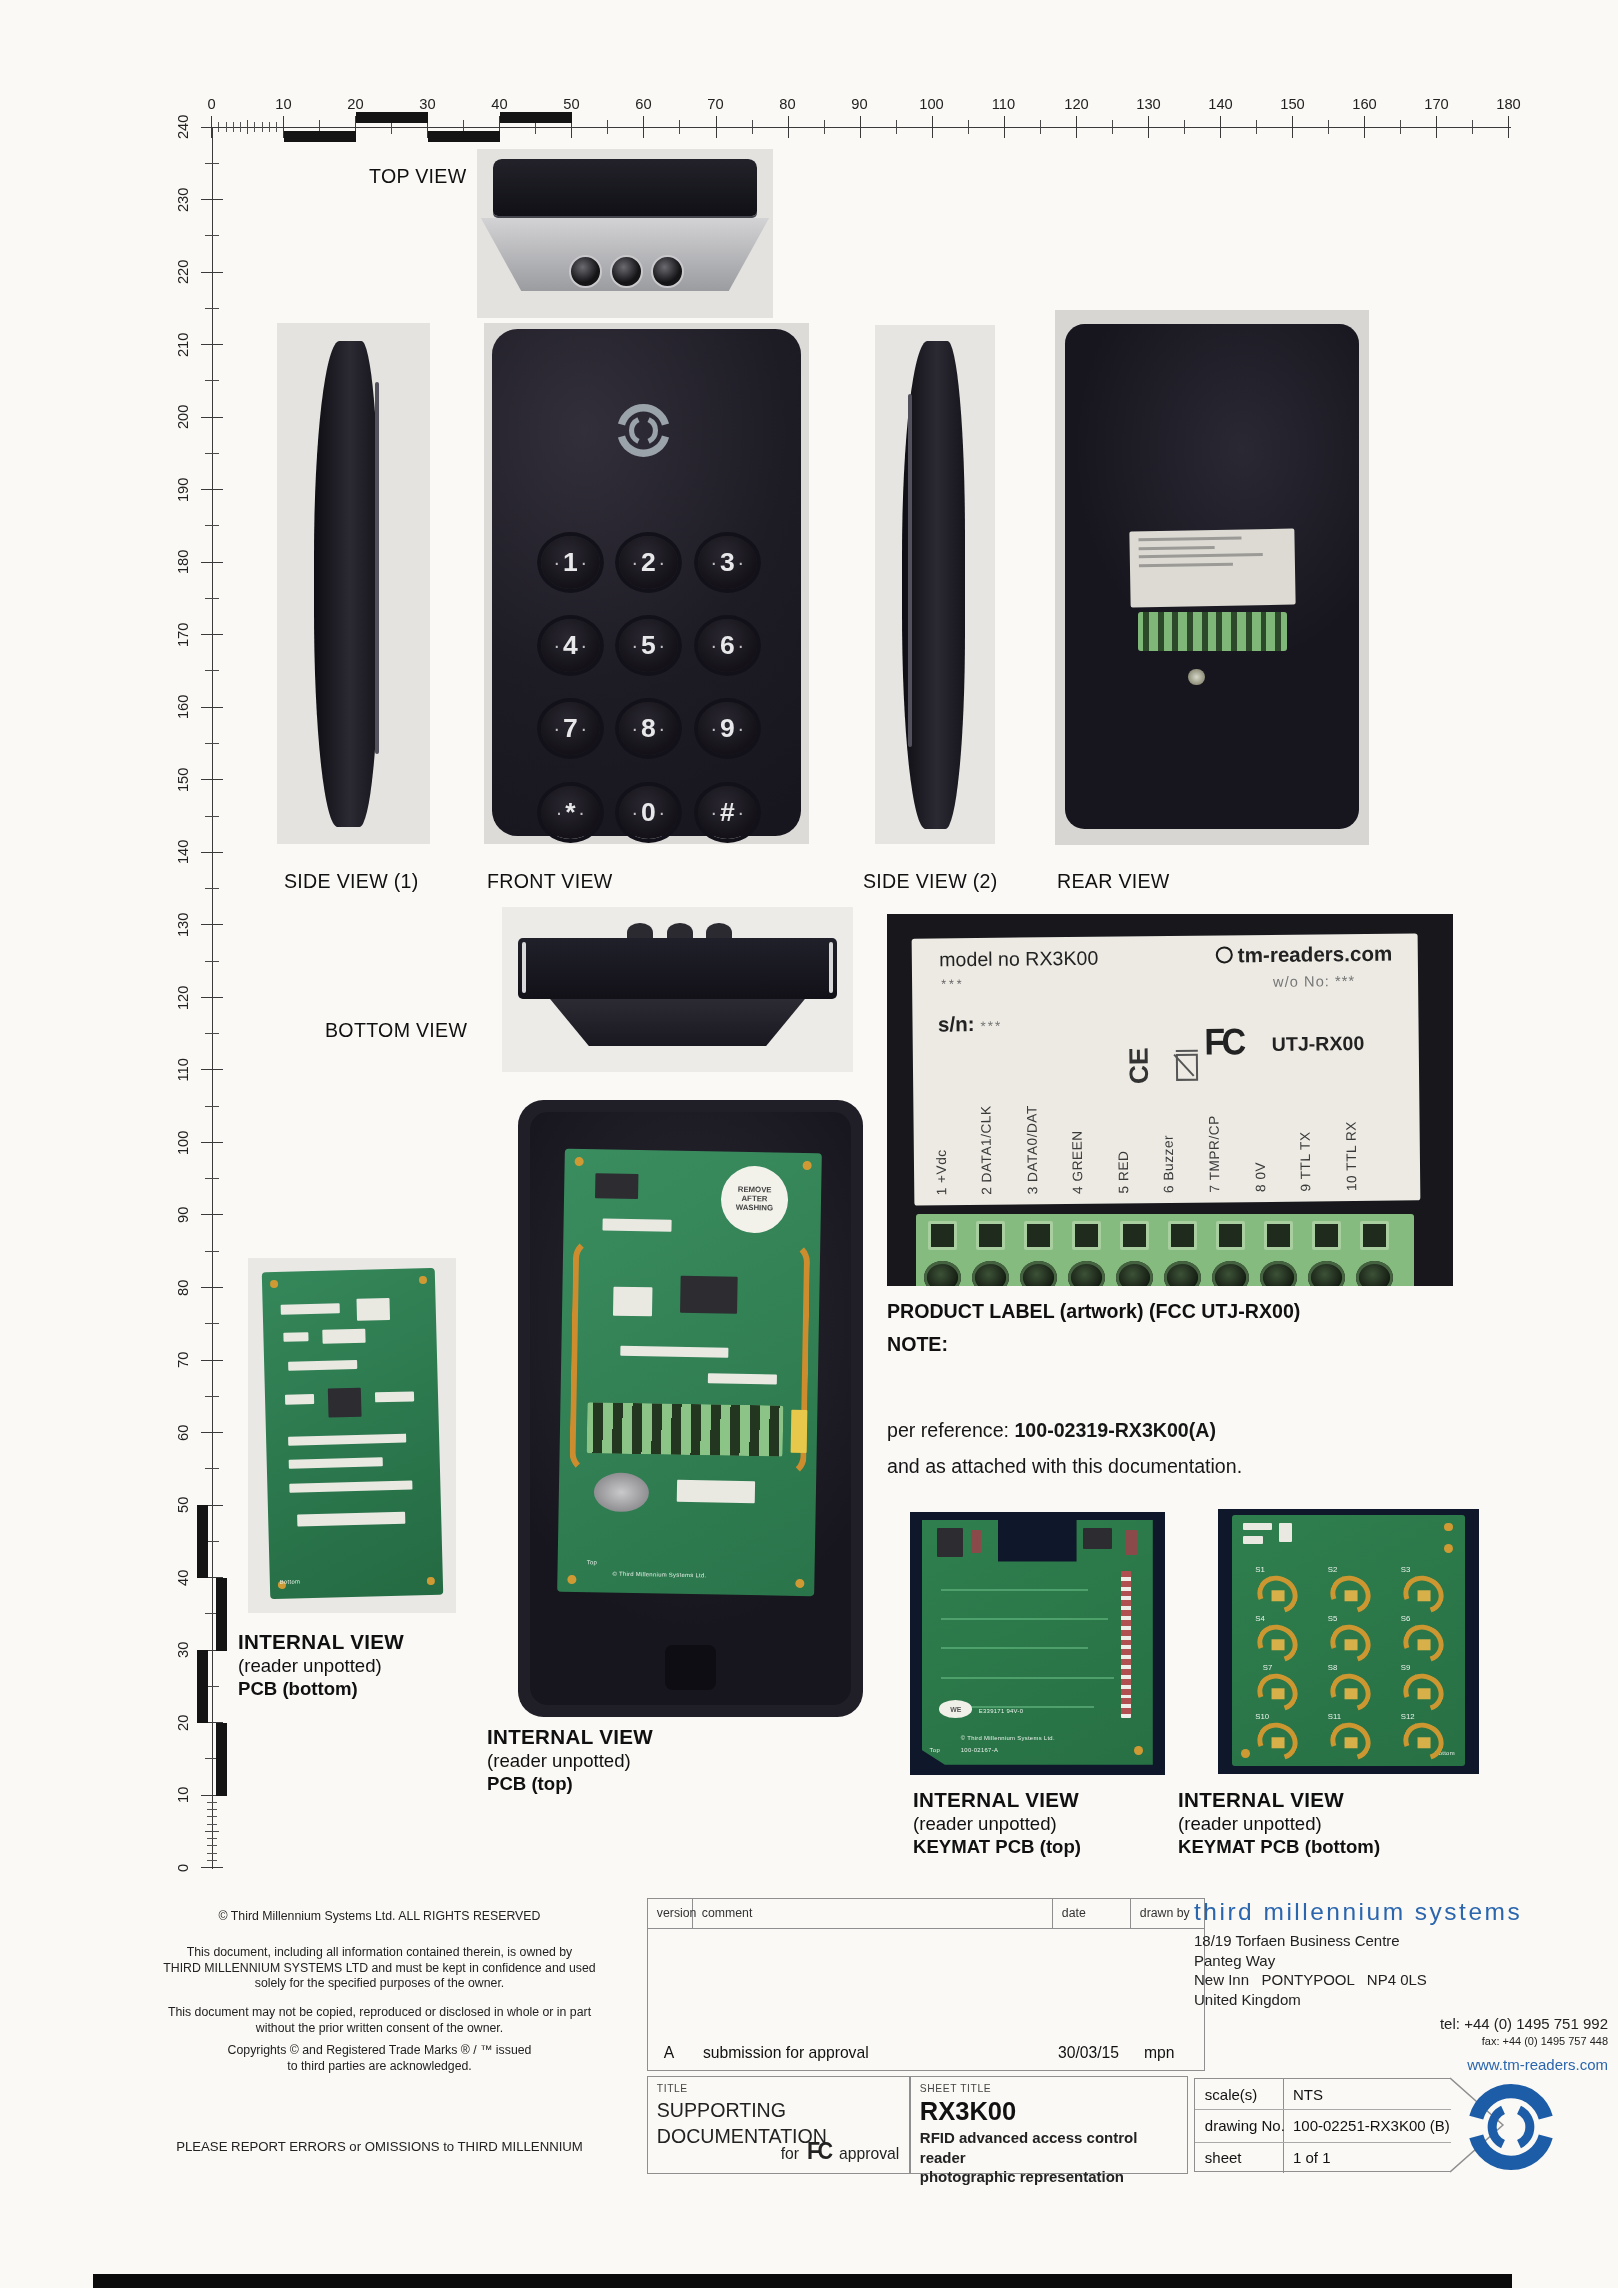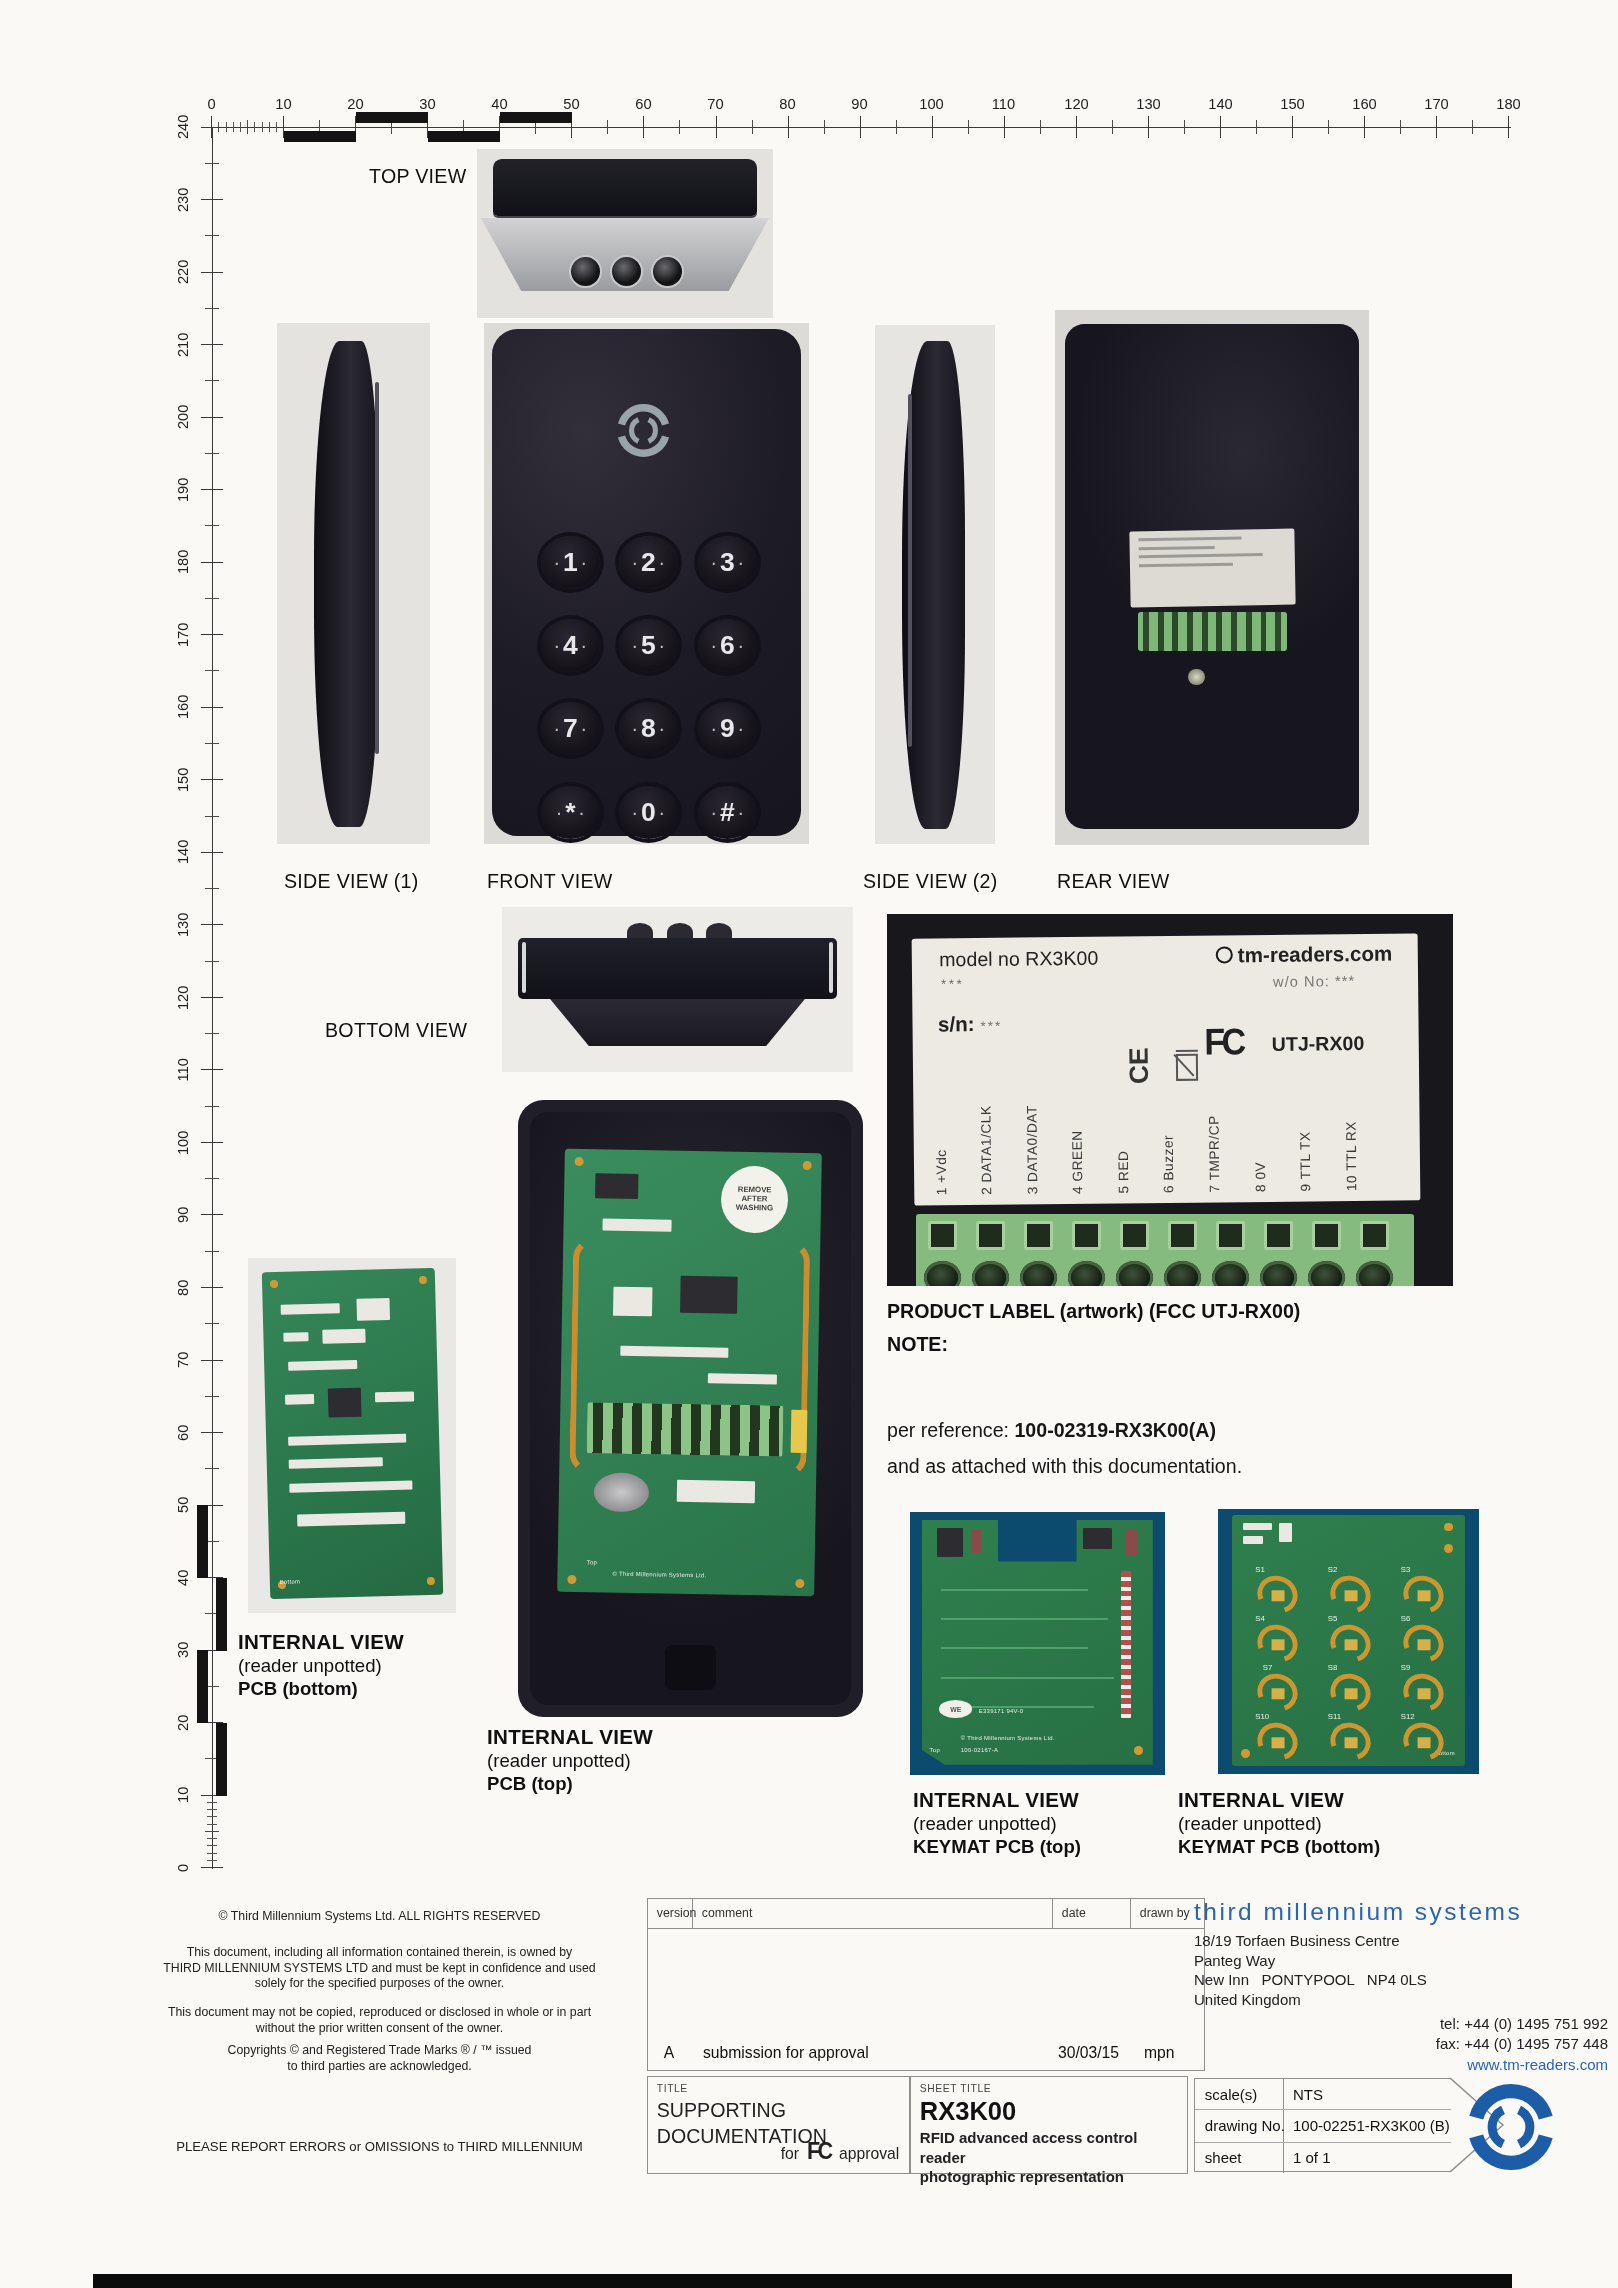--- a/index.html
+++ b/index.html
@@ -115,21 +115,21 @@
 
   #p-pcbtop{background:#201e26;border-radius:25.5px}
   .case-inner{position:absolute;left:11.8px;top:11.8px;right:11.8px;bottom:11.8px;border-radius:17.6px;
               background:radial-gradient(90% 70% at 50% 35%,#2a2832,#17151d 75%)}
   .coil{position:absolute;border:6.9px solid #cd8d2e;border-top-color:transparent;border-bottom-color:transparent;border-radius:21.6px}
   .sticker{position:absolute;width:67px;height:67px;border-radius:50%;background:#f2f1ea;color:#444;
            font-size:7.8px;line-height:8.8px;text-align:center;display:flex;align-items:center;justify-content:center;white-space:pre-line;font-weight:700}
   .pcb-term{position:absolute;height:51px;background:#8cc487;border-radius:2.9px;
             background-image:repeating-linear-gradient(90deg,transparent 0 5.9px,#23361f 5.9px 15.7px,transparent 15.7px 19.6px)}
 
-  #p-keytop,#p-keybottom{background:#0c4a6e}
+  #p-keytop,#p-keybottom{background:#0f172a}
   .km-board{position:absolute;background:linear-gradient(150deg,#2f7f4e,#277044)}
   .trace{position:absolute;height:2px;background:#57aa74;opacity:.8}
   .pad{position:absolute;width:41px;height:37px;border:5.9px solid #cc9631;border-radius:50%;border-bottom-color:transparent;transform:rotate(25deg)}
   .pad::after{content:"";position:absolute;left:50%;top:50%;width:12.7px;height:10.8px;margin:-4.9px 0 0 -5.9px;background:#d8b04a;transform:rotate(-25deg)}
   .s-lab{position:absolute;font-size:7.8px;color:#eaf3ec}
   .oval{position:absolute;width:33px;height:17.6px;border-radius:50%;background:#f0efe8;color:#555;font-size:6.9px;
         display:flex;align-items:center;justify-content:center;font-weight:700}
 
   
   .copy{position:absolute;left:110px;width:539px;text-align:center;font-size:12.3px;line-height:15.7px;color:#222;white-space:pre-line}
@@ -610,21 +610,21 @@
     <div style="position:absolute;left:8.8px;top:51px;font-size:15px;font-weight:700;line-height:19.6px;white-space:pre-line;color:#222">RFID advanced access control reader
 photographic representation</div>
   </div>
 
   <div class="abs blue" style="left:1194px;top:1898px;font-size:24.5px;letter-spacing:2.5px">third millennium systems</div>
   <div class="abs" style="left:1194px;top:1931px;font-size:15px;line-height:19.6px;white-space:pre-wrap;color:#222">18/19 Torfaen Business Centre
 Panteg Way
 New Inn   PONTYPOOL   NP4 0LS
 United Kingdom</div>
   <div class="abs" style="left:1194px;top:2015px;width:414px;text-align:right;font-size:15px;color:#222">tel: +44 (0) 1495 751 992</div>
-  <div class="abs" style="left:1194px;top:2035px;width:414px;text-align:right;font-size:15px;color:#222">fax: +44 (0) 1495 757 448</div>
+  <div class="abs" style="left:1194px;top:2035px;width:414px;text-align:right;font-size:11px;color:#222">fax: +44 (0) 1495 757 448</div>
   <div class="abs blue" style="left:1194px;top:2056px;width:414px;text-align:right;font-size:15px">www.tm-readers.com</div>
 
   <div class="box" style="left:1194px;top:2078px;width:257px;height:94px;border-right:none">
     <div class="rev-vline" style="left:88px;height:94px"></div>
     <div style="position:absolute;left:0;top:30px;width:100%;height:1px;background:#a9a9a9"></div>
     <div style="position:absolute;left:0;top:63px;width:100%;height:1px;background:#a9a9a9"></div>
     <div class="info-row-label" style="top:6.9px">scale(s)</div>
     <div class="info-row-val" style="top:6.9px">NTS</div>
     <div class="info-row-label" style="top:38px">drawing No.</div>
     <div class="info-row-val" style="top:38px">100-02251-RX3K00 (B)</div>

